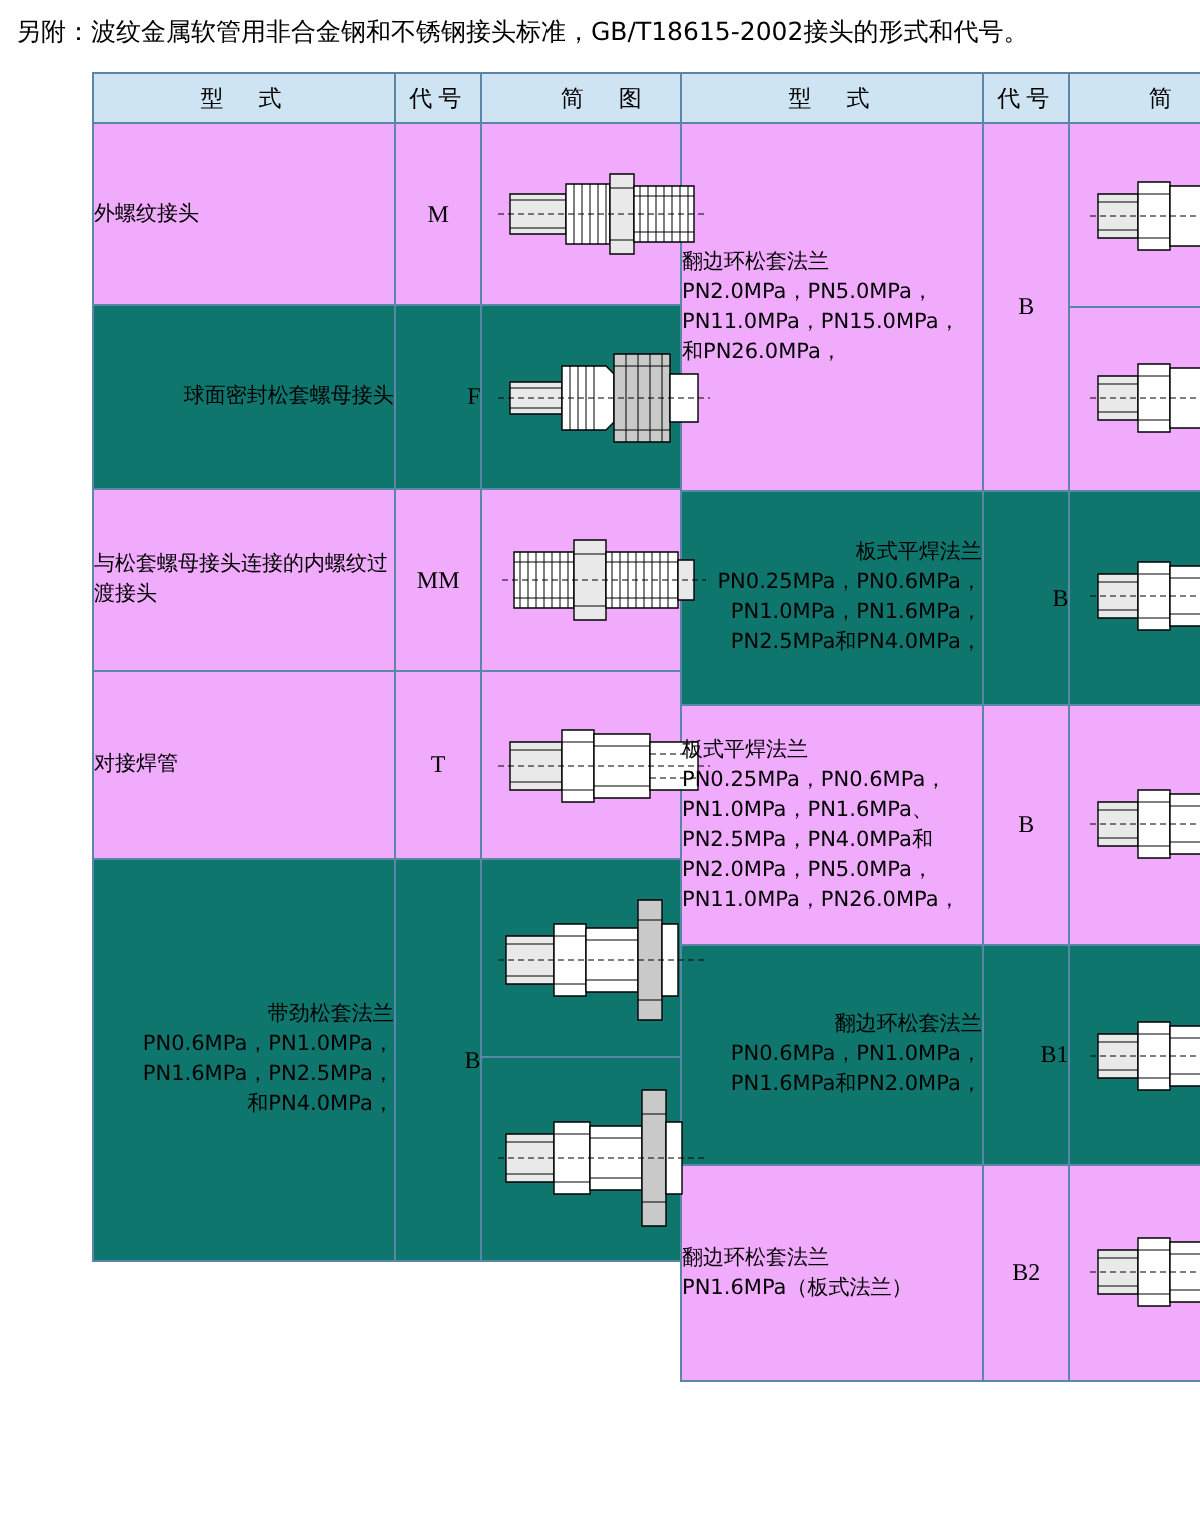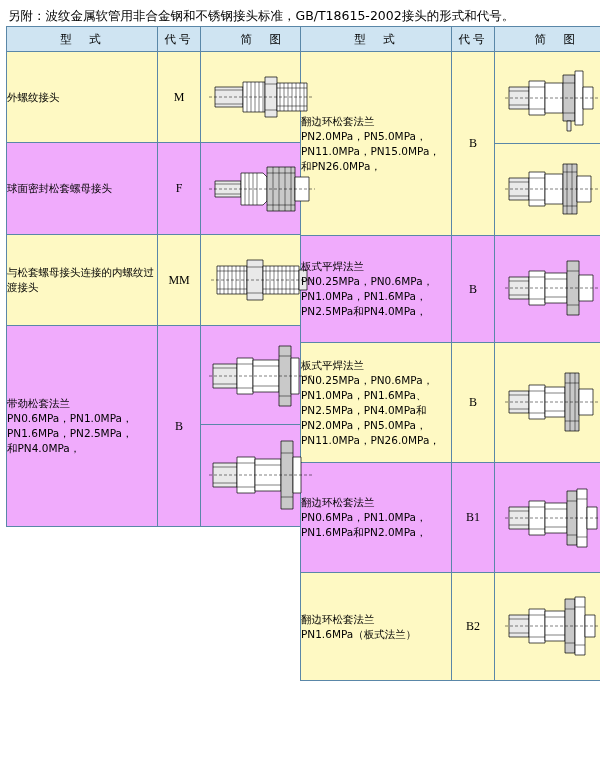--- a/index.html
+++ b/index.html
@@ -18,37 +18,38 @@
   .page {
     position: relative;
     width: 600px;
     height: 768px;
     box-sizing: border-box;
     padding: 0 6px;
   }
   .title {
     font-size: 12.5px;
     line-height: 16px;
-    padding: 8px 2px 2px 2px;
+    padding: 8px 2px 12px 2px;
     white-space: nowrap;
     letter-spacing: 0px;
   }
   table.main {
     width: 588px;
     border-collapse: collapse;
     table-layout: fixed;
   }
   table.main > tbody > tr > td {
     padding: 0;
     vertical-align: top;
   }
   .half {
     width: 318px;
     border-collapse: collapse;
     table-layout: fixed;
+    margin-left: 40px;
   }
   .half td, .half th {
     border: 1px solid #5a87a8;
     padding: 0;
     vertical-align: middle;
   }
   .hdr td {
     background: #cfe4f2;
     height: 24px;
     text-align: center;
@@ -69,22 +70,22 @@
   }
   .cell-code {
     text-align: center;
     font-size: 12px;
     font-family: "Liberation Serif", serif;
   }
   .cell-fig {
     text-align: center;
     padding: 2px 0;
   }
-  .yellow { background: #f0abfc; }
-  .white { background: #fef9c3; }
+  .yellow { background: #0f766e; text-align: right; }
+  .white { background: #f0abfc; }
 
   svg { display: block; margin: 0 auto; }
   .lnt { stroke: #000; stroke-width: 0.5; fill: none; }
   .dash { stroke: #000; stroke-width: 0.5; fill: none; stroke-dasharray: 3 2; }
   .fillw { fill: #ffffff; stroke: #000; stroke-width: 0.7; }
   .fillg { fill: #e9e9e9; stroke: #000; stroke-width: 0.7; }
   .filld { fill: #c9c9c9; stroke: #000; stroke-width: 0.7; }
 </style>
 </head>
 <body>
@@ -166,20 +167,39 @@
                       <path class="lnt" d="M59 26 L59 54 M63 26 L63 54 M67 26 L67 54 M71 26 L71 54 M75 26 L75 54 M79 26 L79 54 M83 26 L83 54 M87 26 L87 54"></path>
                       <path class="lnt" d="M56 31 L92 31 M56 49 L92 49"></path>
                       <path class="fillg" d="M92 30 L100 30 L100 50 L92 50 Z"></path>
                       <path class="dash" d="M4 40 L106 40"></path>
                     </g>
                   </svg>
                 </td>
               </tr>
 
 
+              <tr style="height:94px">
+                <td class="cell-type white">对接焊管</td>
+                <td class="cell-code white">T</td>
+                <td class="cell-fig white">
+                  <svg width="110" height="84" viewBox="0 0 110 84">
+                    <g>
+                      <path class="fillg" d="M8 30 L34 30 L34 54 L8 54 Z"></path>
+                      <path class="lnt" d="M8 34 L34 34 M8 50 L34 50"></path>
+                      <path class="fillw" d="M34 24 L50 24 L50 60 L34 60 Z"></path>
+                      <path class="lnt" d="M34 30 L50 30 M34 54 L50 54"></path>
+                      <path class="fillw" d="M50 26 L78 26 L78 58 L50 58 Z"></path>
+                      <path class="lnt" d="M50 32 L78 32 M50 52 L78 52"></path>
+                      <path class="fillw" d="M78 30 L102 30 L102 54 L78 54 Z"></path>
+                      <path class="dash" d="M78 36 L102 36 M78 48 L102 48"></path>
+                      <path class="dash" d="M2 42 L108 42"></path>
+                    </g>
+                  </svg>
+                </td>
+              </tr>
 
               <tr>
                 <td class="cell-type yellow" style="white-space:pre-line; height:200px">带劲松套法兰
 PN0.6MPa，PN1.0MPa，
 PN1.6MPa，PN2.5MPa，
 和PN4.0MPa，</td>
                 <td class="cell-code yellow">B</td>
                 <td class="cell-fig yellow" style="padding:0">
                   <svg width="110" height="96" viewBox="0 0 110 96">
                     <g>

